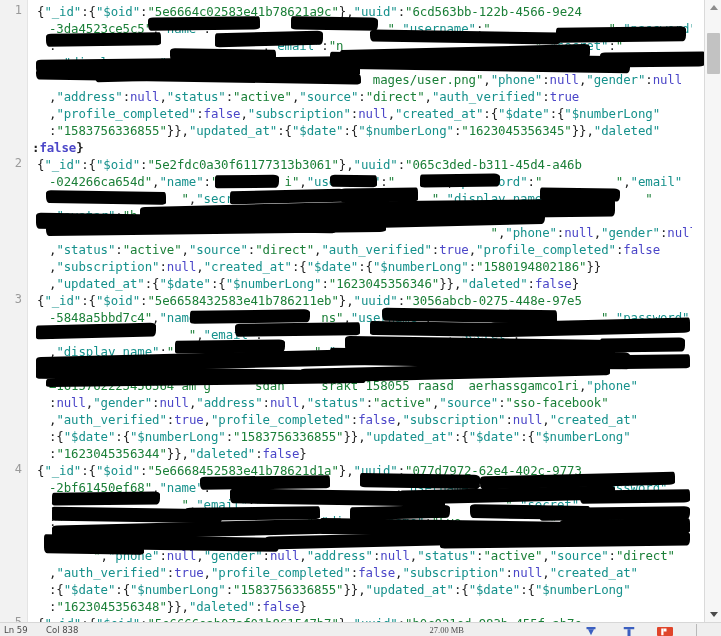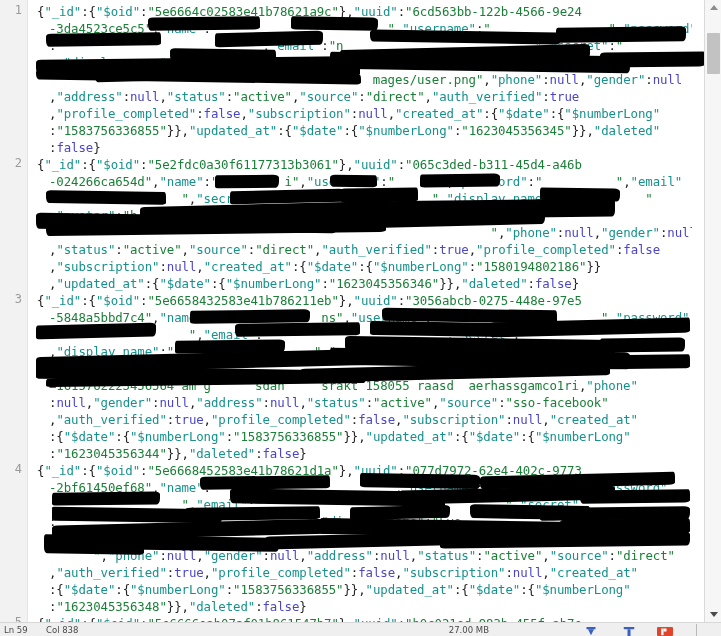--- a/index.html
+++ b/index.html
@@ -130,21 +130,21 @@
     border-top: 1px solid #d7d7d7;
     font-family: "DejaVu Sans", "Liberation Sans", sans-serif;
     font-size: 8.5px;
     color: #4a4a4a;
     z-index: 40;
     overflow: hidden;
   }
   .sb-item { position: absolute; top: 2px; white-space: nowrap; line-height: 11px; }
   #sb-pos   { left: 4px; }
   #sb-sel   { left: 46px; }
-  #sb-size  { right: 232px; }
+  #sb-size  { right: 257px; font-family: Liberation Serif, serif; }
 
   
   .tb-icon {
     position: absolute;
     bottom: 0;
     width: 16px; height: 9px;
     z-index: 45;
   }
   #tb-word   { right: 122px; }
   #tb-word2  { right: 84px; }
@@ -175,21 +175,21 @@
 
     <div id="code">
         <div class="code-line" style="top: 3px; left: 8px;"><span class="p">{</span><span class="k">"_id"</span><span class="p">:{</span><span class="k">"$oid"</span><span class="p">:</span><span class="s">"5e6664c02583e41b78621a9c"</span><span class="p">},</span><span class="k">"uuid"</span><span class="p">:</span><span class="s">"6cd563bb-122b-4566-9e24</span></div>
         <div class="code-line" style="top: 20px; left: 20px;"><span class="s">-3da4523ce5c5"</span><span class="p">,</span><span class="k">"name"</span><span class="p">:</span><span class="s">"                       "</span><span class="p">,</span><span class="k">"username"</span><span class="p">:</span><span class="s">"                "</span><span class="p">,</span><span class="k">"password"</span></div>
         <div class="code-line" style="top: 37px; left: 20px;"><span class="p">:</span><span class="s">"                          "</span><span class="p">,</span><span class="k">"email"</span><span class="p">:</span><span class="s">"n                          "</span><span class="p">,</span><span class="k">"secret"</span><span class="p">:</span><span class="s">"                          "</span></div>
         <div class="code-line" style="top: 54px; left: 20px;"><span class="k">  "display_name"</span><span class="p">:</span><span class="s">"                   "</span><span class="p">,</span><span class="k">"avatar"</span><span class="p">:</span><span class="s">"                                      </span></div>
         <div class="code-line" style="top: 71px; left: 20px;"><span class="s">                                            </span><span class="s">mages/user.png"</span><span class="p">,</span><span class="k">"phone"</span><span class="p">:</span><span class="lit">null</span><span class="p">,</span><span class="k">"gender"</span><span class="p">:</span><span class="lit">null</span></div>
         <div class="code-line" style="top: 88px; left: 20px;"><span class="p">,</span><span class="k">"address"</span><span class="p">:</span><span class="lit">null</span><span class="p">,</span><span class="k">"status"</span><span class="p">:</span><span class="s">"active"</span><span class="p">,</span><span class="k">"source"</span><span class="p">:</span><span class="s">"direct"</span><span class="p">,</span><span class="k">"auth_verified"</span><span class="p">:</span><span class="lit">true</span></div>
         <div class="code-line" style="top: 105px; left: 20px;"><span class="p">,</span><span class="k">"profile_completed"</span><span class="p">:</span><span class="lit">false</span><span class="p">,</span><span class="k">"subscription"</span><span class="p">:</span><span class="lit">null</span><span class="p">,</span><span class="k">"created_at"</span><span class="p">:{</span><span class="k">"$date"</span><span class="p">:{</span><span class="k">"$numberLong"</span></div>
         <div class="code-line" style="top: 122px; left: 20px;"><span class="p">:</span><span class="s">"1583756336855"</span><span class="p">}},</span><span class="k">"updated_at"</span><span class="p">:{</span><span class="k">"$date"</span><span class="p">:{</span><span class="k">"$numberLong"</span><span class="p">:</span><span class="s">"1623045356345"</span><span class="p">}},</span><span class="k">"daleted"</span></div>
-        <div class="code-line" style="top: 139px; left: 20px;"><span class="p">:</span><span class="lit">false</span><span class="p">}</span></div>
+        <div class="code-line" style="top: 139px; left: 3px; font-weight: bold;"><span class="p">:</span><span class="lit">false</span><span class="p">}</span></div>
         <div class="code-line" style="top: 156px; left: 8px;"><span class="p">{</span><span class="k">"_id"</span><span class="p">:{</span><span class="k">"$oid"</span><span class="p">:</span><span class="s">"5e2fdc0a30f61177313b3061"</span><span class="p">},</span><span class="k">"uuid"</span><span class="p">:</span><span class="s">"065c3ded-b311-45d4-a46b</span></div>
         <div class="code-line" style="top: 173px; left: 20px;"><span class="s">-024266ca654d"</span><span class="p">,</span><span class="k">"name"</span><span class="p">:</span><span class="s">"         i"</span><span class="p">,</span><span class="k">"username"</span><span class="p">:</span><span class="s">"      "</span><span class="p">,</span><span class="k">"password"</span><span class="p">:</span><span class="s">"          "</span><span class="p">,</span><span class="k">"email"</span></div>
         <div class="code-line" style="top: 190px; left: 20px;"><span class="p">:</span><span class="s">"                "</span><span class="p">,</span><span class="k">"secret"</span><span class="p">:</span><span class="s">"                      "</span><span class="p">,</span><span class="k">"display_name"</span><span class="p">:</span><span class="s">"           "</span></div>
         <div class="code-line" style="top: 207px; left: 20px;"><span class="p">,</span><span class="k">"avatar"</span><span class="p">:</span><span class="s">"h                                                       </span></div>
         <div class="code-line" style="top: 224px; left: 20px;"><span class="s">                                                            "</span><span class="p">,</span><span class="k">"phone"</span><span class="p">:</span><span class="lit">null</span><span class="p">,</span><span class="k">"gender"</span><span class="p">:</span><span class="lit">null</span></div>
         <div class="code-line" style="top: 241px; left: 20px;"><span class="p">,</span><span class="k">"status"</span><span class="p">:</span><span class="s">"active"</span><span class="p">,</span><span class="k">"source"</span><span class="p">:</span><span class="s">"direct"</span><span class="p">,</span><span class="k">"auth_verified"</span><span class="p">:</span><span class="lit">true</span><span class="p">,</span><span class="k">"profile_completed"</span><span class="p">:</span><span class="lit">false</span></div>
         <div class="code-line" style="top: 258px; left: 20px;"><span class="p">,</span><span class="k">"subscription"</span><span class="p">:</span><span class="lit">null</span><span class="p">,</span><span class="k">"created_at"</span><span class="p">:{</span><span class="k">"$date"</span><span class="p">:{</span><span class="k">"$numberLong"</span><span class="p">:</span><span class="s">"1580194802186"</span><span class="p">}}</span></div>
         <div class="code-line" style="top: 275px; left: 20px;"><span class="p">,</span><span class="k">"updated_at"</span><span class="p">:{</span><span class="k">"$date"</span><span class="p">:{</span><span class="k">"$numberLong"</span><span class="p">:</span><span class="s">"1623045356346"</span><span class="p">}},</span><span class="k">"daleted"</span><span class="p">:</span><span class="lit">false</span><span class="p">}</span></div>
         <div class="code-line" style="top: 292px; left: 8px;"><span class="p">{</span><span class="k">"_id"</span><span class="p">:{</span><span class="k">"$oid"</span><span class="p">:</span><span class="s">"5e6658432583e41b786211eb"</span><span class="p">},</span><span class="k">"uuid"</span><span class="p">:</span><span class="s">"3056abcb-0275-448e-97e5</span></div>
         <div class="code-line" style="top: 309px; left: 20px;"><span class="s">-5848a5bbd7c4"</span><span class="p">,</span><span class="k">"name"</span><span class="p">:</span><span class="s">"              ns"</span><span class="p">,</span><span class="k">"username"</span><span class="p">:</span><span class="s">"                      "</span><span class="p">,</span><span class="k">"password"</span></div>

